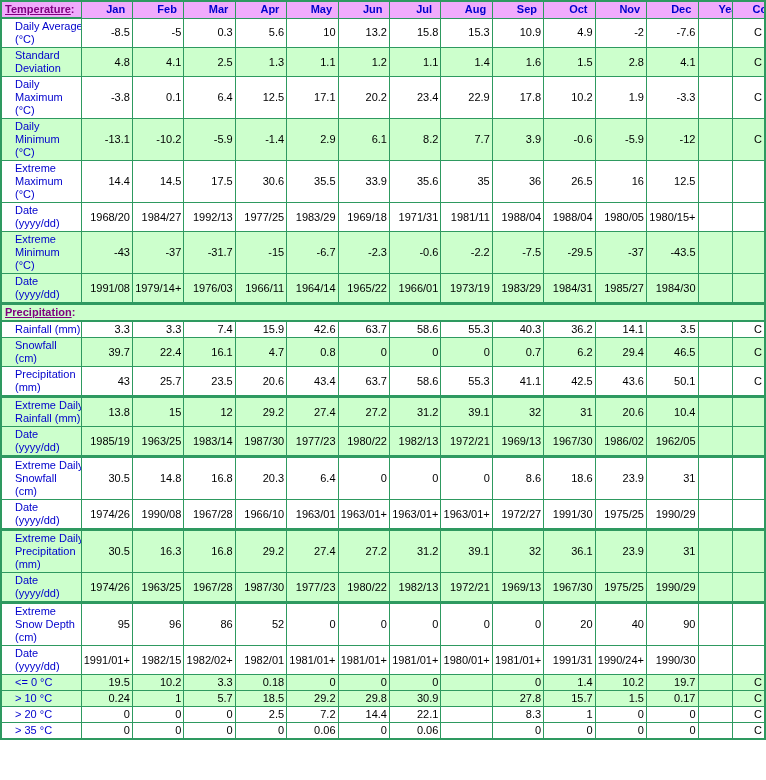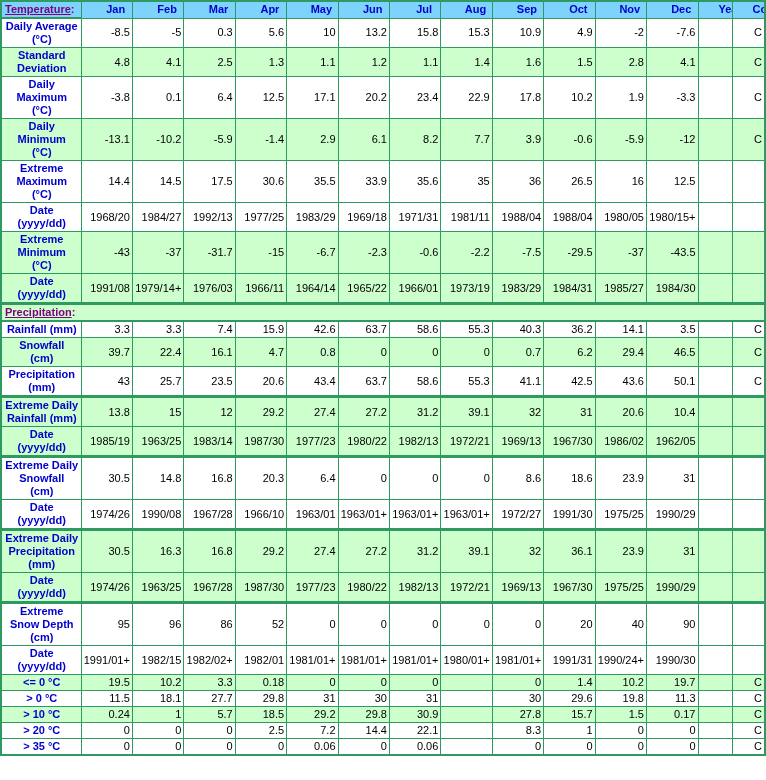--- a/index.html
+++ b/index.html
@@ -16,23 +16,23 @@
   td{
     border:1px solid #2E9960;
     padding:1px 2px;
     line-height:13px;
     vertical-align:middle;
     overflow:hidden;
   }
   tr.g td{background:#CCFFCC;}
   tr.w td{background:#FFFFFF;}
   tr.thick td{border-top:3px solid #2E9960;}
-  tr.t-colheader td{background:#7dd3fc;}
+  tr.t-colheader td{background:#f0abfc;}
   .mh{color:#0000CC;font-weight:bold;text-align:center;padding-left:20px;}
-  .lbl{color:#0000CC;font-weight:bold;text-align:center;vertical-align:top;white-space:nowrap;padding-left:3px;}
+  .lbl{color:#0000CC;font-weight:normal;text-align:left;vertical-align:top;white-space:nowrap;padding-left:13px;}
   .val{text-align:right;white-space:nowrap;}
   .b{font-weight:normal;}
   .sect-cell{
     background:#CCFFCC;
     color:#800080;
     font-weight:bold;
     text-align:left;
     padding-left:3px;
     border-bottom:2px solid #2E9960;
   }
@@ -414,37 +414,20 @@
         <td class="val">0</td>
         <td class="val">0</td>
         <td class="val"></td>
         <td class="val">0</td>
         <td class="val">1.4</td>
         <td class="val">10.2</td>
         <td class="val">19.7</td>
         <td class="val"></td>
         <td class="val">C</td>
       </tr>
-      <tr class="w t-data">
-        <td class="lbl"><span>&gt; 0 °C</span></td>
-        <td class="val">11.5</td>
-        <td class="val">18.1</td>
-        <td class="val">27.7</td>
-        <td class="val">29.8</td>
-        <td class="val">31</td>
-        <td class="val">30</td>
-        <td class="val">31</td>
-        <td class="val"></td>
-        <td class="val">30</td>
-        <td class="val">29.6</td>
-        <td class="val">19.8</td>
-        <td class="val">11.3</td>
-        <td class="val"></td>
-        <td class="val">C</td>
-      </tr>
       <tr class="g t-data">
         <td class="lbl"><span>&gt; 10 °C</span></td>
         <td class="val">0.24</td>
         <td class="val">1</td>
         <td class="val">5.7</td>
         <td class="val">18.5</td>
         <td class="val">29.2</td>
         <td class="val">29.8</td>
         <td class="val">30.9</td>
         <td class="val"></td>

